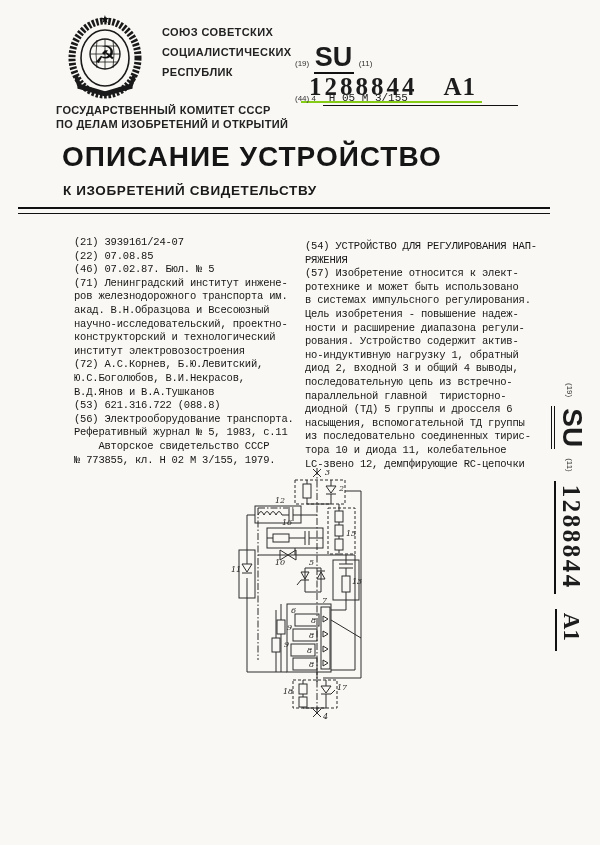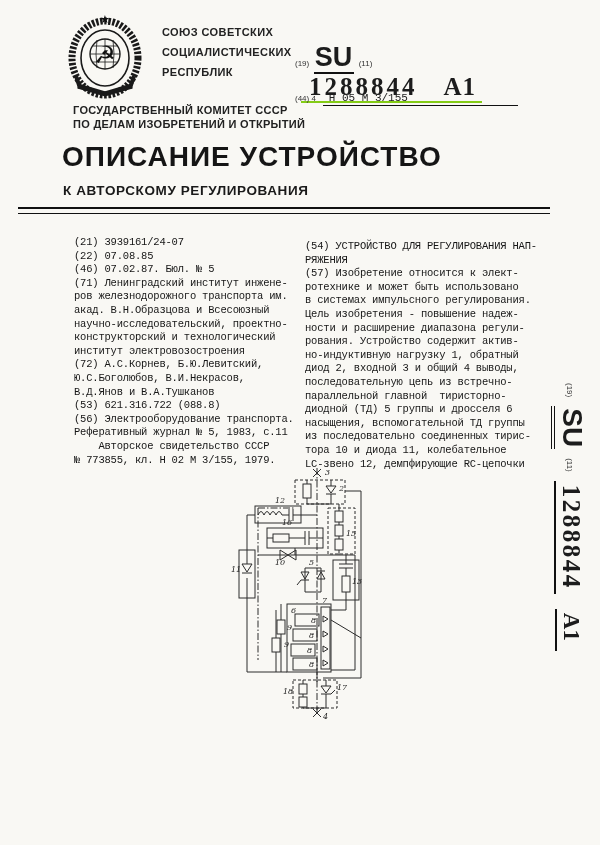--- a/index.html
+++ b/index.html
@@ -1,21 +1,21 @@
 <!DOCTYPE html>
 <html><head>
 <meta charset="utf-8">
 <style>
   html,body{margin:0;padding:0;}
   body{width:600px;height:845px;background:#e9e7e1;font-family:"Liberation Sans",sans-serif;}
   .page{position:relative;width:600px;height:845px;background:#f9f8f4;color:#1c1c1c;overflow:hidden;}
   .abs{position:absolute;}
   
   .union{left:162px;top:22px;font-size:11px;font-weight:700;letter-spacing:.4px;line-height:20px;color:#222;white-space:pre;}
-  .committee{left:73px;top:103px;font-size:11px;font-weight:700;letter-spacing:.3px;line-height:14px;color:#222;white-space:pre;}
+  .committee{left:56px;top:103px;font-size:11px;font-weight:700;letter-spacing:.3px;line-height:14px;color:#222;white-space:pre;}
   .codes{left:295px;top:42px;width:260px;}
   .tiny{font-size:8px;color:#333;}
   .su-big{font-family:"Liberation Sans",sans-serif;font-size:27px;font-weight:700;border-bottom:2px solid #111;padding:0 2px 0 1px;}
   .numwrap{border-bottom:2px solid #84cc16;padding:0 6px 1px 8px;margin-left:6px;font-family:"Liberation Serif",serif;font-weight:700;font-size:25px;letter-spacing:3px;}
   .kind{margin-left:26px;letter-spacing:1px;}
   .ipcline{left:295px;top:92px;font-size:10px;color:#222;}
   .ipc{font-family:"Liberation Mono",monospace;font-size:11px;border-bottom:1.5px solid #111;padding:0 110px 1px 6px;margin-left:4px;}
   
   .title{left:62px;top:141px;font-size:28px;font-weight:700;letter-spacing:1px;color:#151515;}
   .subtitle{left:63px;top:183px;font-size:13.5px;font-weight:700;letter-spacing:.6px;color:#1a1a1a;}
@@ -65,21 +65,21 @@
     <span class="tiny">(11)</span>
     <span class="numwrap"><span>1288844</span><span class="kind">A1</span></span>
   </div>
 
   <div class="abs ipcline">
     <span class="tiny">(44) 4</span>
     <span class="ipc">Н 05 М 3/155</span>
   </div>
 
   <div class="abs title">ОПИСАНИЕ УСТРОЙСТВО</div>
-  <div class="abs subtitle">К АВТОРСКОМУ РЕГУЛИРОВАНИЯ</div>
+  <div class="abs subtitle">К ИЗОБРЕТЕНИЙ СВИДЕТЕЛЬСТВУ</div>
   <div class="abs dblrule"></div>
 
   <div class="abs col leftcol">(21) 3939161/24-07
 (22) 07.08.85
 (46) 07.02.87. Бюл. № 5
 (71) Ленинградский институт инжене-
 ров железнодорожного транспорта им.
 акад. В.Н.Образцова и Всесоюзный
 научно-исследовательский, проектно-
 конструкторский и технологический

